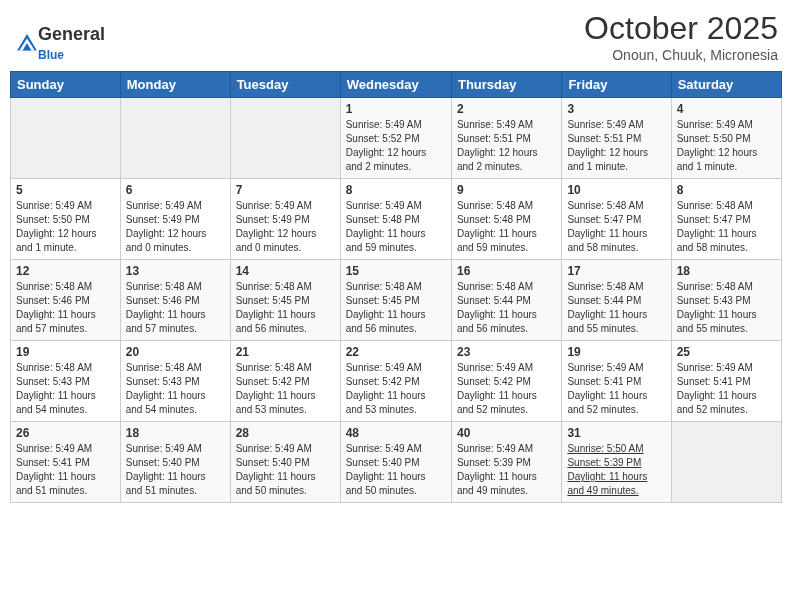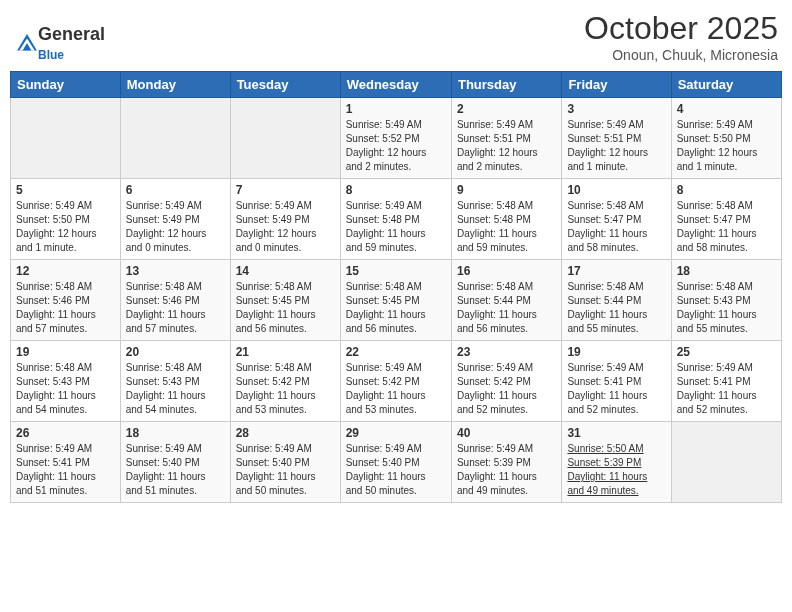--- a/index.html
+++ b/index.html
@@ -329,21 +329,21 @@
 and 51 minutes.</div>
         </td>
         <td>
           <span class="day-num">28</span>
           <div class="day-info" style="white-space: pre-line;">Sunrise: 5:49 AM
 Sunset: 5:40 PM
 Daylight: 11 hours
 and 50 minutes.</div>
         </td>
         <td>
-          <span class="day-num">29</span>
+          <span class="day-num">48</span>
           <div class="day-info" style="white-space: pre-line;">Sunrise: 5:49 AM
 Sunset: 5:40 PM
 Daylight: 11 hours
 and 50 minutes.</div>
         </td>
         <td>
           <span class="day-num">40</span>
           <div class="day-info" style="white-space: pre-line;">Sunrise: 5:49 AM
 Sunset: 5:39 PM
 Daylight: 11 hours

